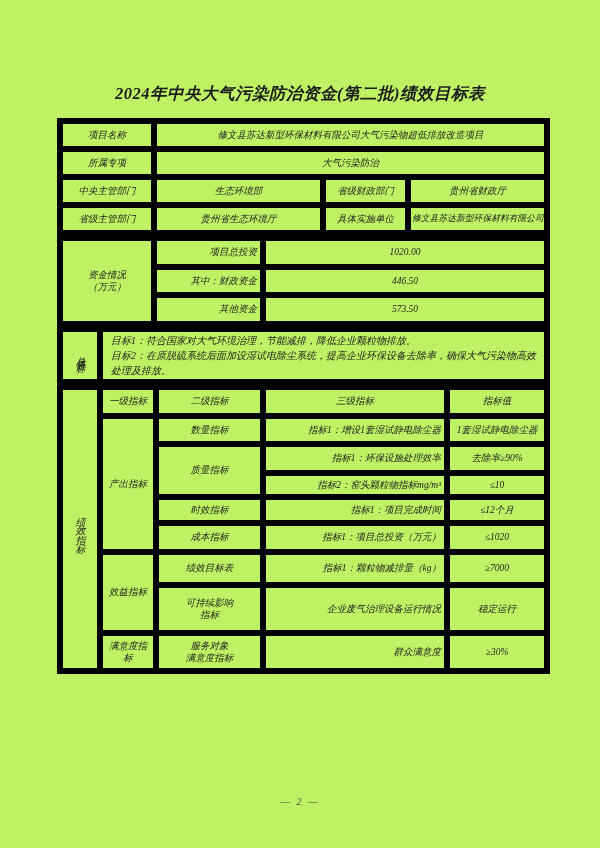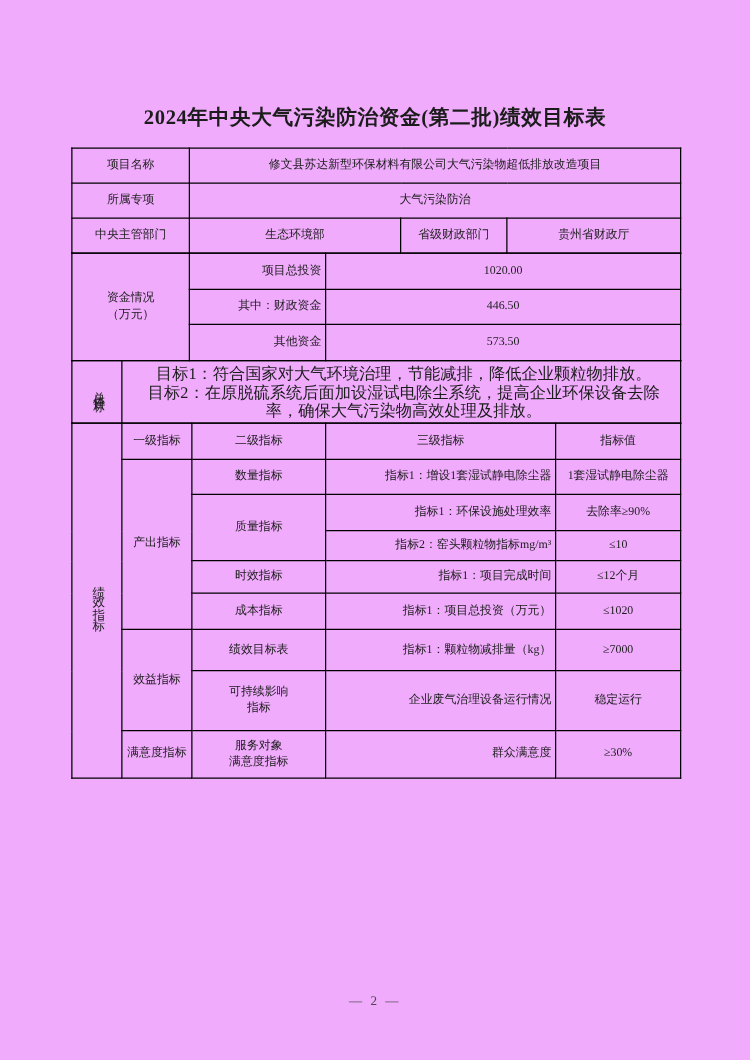--- a/index.html
+++ b/index.html
@@ -1,40 +1,40 @@
 <!DOCTYPE html>
 <html><head>
 <meta charset="utf-8">
 <style>
   html,body{margin:0;padding:0;}
   body{
     width:600px;height:848px;background:#ffffff;position:relative;
     font-family:"Liberation Serif","DejaVu Serif",serif;color:#1c1c1c;
     -webkit-font-smoothing:antialiased;
   }
-  .page{position:absolute;inset:0;background:#f0abfc;overflow:hidden;}
+  .page{position:absolute;inset:0;background:#bef264;overflow:hidden;font-style:italic;}
   .title{
     position:absolute;top:83px;left:0;width:100%;text-align:center;
     font-size:16.5px;font-weight:bold;letter-spacing:0.5px;
   }
   .doc{position:absolute;left:57px;top:118px;width:487px;}
   table{
     border-collapse:collapse;table-layout:fixed;width:487px;
     font-size:9.5px;color:#1c1c1c;
   }
   table+table{margin-top:-1px;}
   td{
-    border:1px solid #000000;text-align:center;vertical-align:middle;
+    border:6px solid #000000;text-align:center;vertical-align:middle;
     padding:1px 3px;line-height:1.3;overflow:hidden;
   }
   td.left{text-align:right;padding-left:7px;}
   td.pre{white-space:pre-line;}
   td.goals{
-    text-align:center;padding-left:8px;padding-right:4px;
-    white-space:pre-line;font-size:13px;line-height:15px;
+    text-align:left;padding-left:8px;padding-right:4px;
+    white-space:pre-line;font-size:10px;line-height:15px;
   }
   td.tight{font-size:8.8px;white-space:nowrap;padding-left:1px;padding-right:1px;}
   .vert{
     display:inline-block;writing-mode:vertical-lr;text-orientation:upright;
     line-height:1;margin:0 auto;
   }
   .vert-goal{letter-spacing:2.5px;font-size:9.5px;}
   .vert-perf{letter-spacing:9px;font-size:10px;}
   .footer{
     position:absolute;top:796px;left:0;width:100%;text-align:center;
@@ -64,20 +64,26 @@
       </tr>
       <tr style="height:28px">
         <td>所属专项</td>
         <td colspan="3">大气污染防治</td>
       </tr>
       <tr style="height:28px">
         <td>中央主管部门</td>
         <td>生态环境部</td>
         <td>省级财政部门</td>
         <td>贵州省财政厅</td>
+      </tr>
+      <tr style="height:28px">
+        <td>省级主管部门</td>
+        <td>贵州省生态环境厅</td>
+        <td>具体实施单位</td>
+        <td class="tight">修文县苏达新型环保材料有限公司</td>
       </tr>
     </tbody>
       </table>
 
     <table>
       <colgroup>
           <col style="width:94px">
           <col style="width:109px">
           <col style="width:284px">
         </colgroup>

